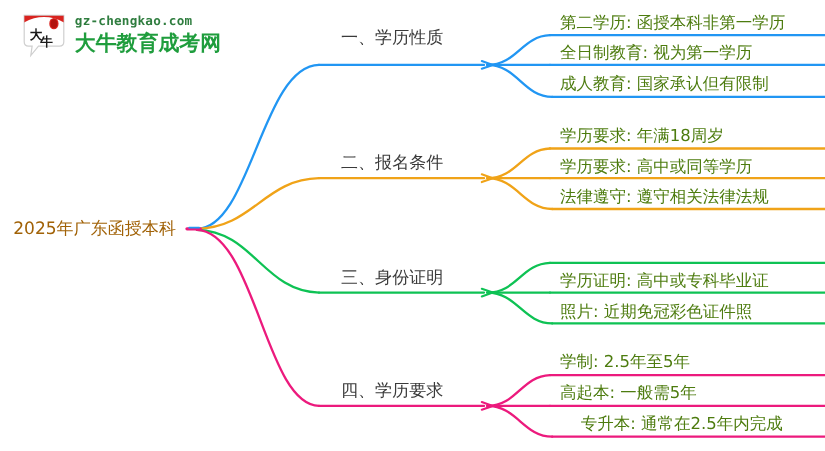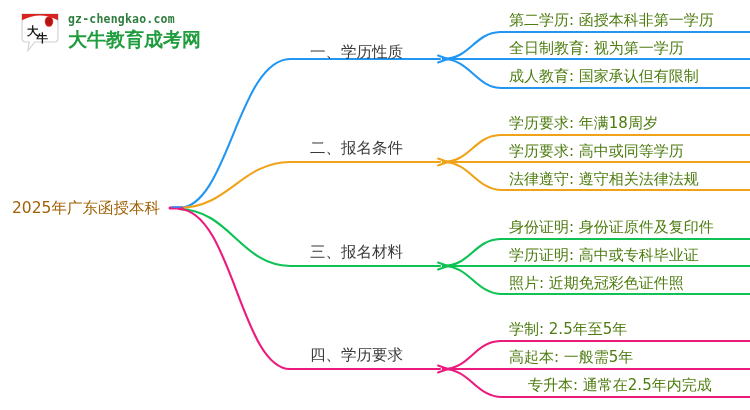--- a/index.html
+++ b/index.html
@@ -127,32 +127,31 @@
     </g>
 
     <g>
       <path d="M170,208 H182" stroke="#ec1a7d" stroke-width="3" stroke-linecap="round"></path>
       <path d="M172,207 H181" stroke="#2196f3" stroke-width="1.6" stroke-linecap="round"></path>
     </g>
   </svg>
 
   <div class="node-label" id="root-label">2025年广东函授本科</div>
 
-  <div class="node-label branch-label" style="left:310px; top:42px;text-align:center;">一、学历性质</div>
+  <div class="node-label branch-label" style="left:310px; top:24px;text-align:center;">一、学历性质</div>
   <div class="node-label leaf-label" style="left:509px; top:10px;">第二学历: 函授本科非第一学历</div>
   <div class="node-label leaf-label" style="left:509px; top:38px;">全日制教育: 视为第一学历</div>
   <div class="node-label leaf-label" style="left:509px; top:66px;">成人教育: 国家承认但有限制</div>
 
   <div class="node-label branch-label" style="left:310px; top:138px;">二、报名条件</div>
   <div class="node-label leaf-label" style="left:509px; top:113px;">学历要求: 年满18周岁</div>
   <div class="node-label leaf-label" style="left:509px; top:169px;">法律遵守: 遵守相关法律法规</div>
   <div class="node-label leaf-label" style="left:509px; top:141px;">学历要求: 高中或同等学历</div>
 
-  <div class="node-label branch-label" style="left:310px; top:242px;">三、报名材料</div>
-  <div class="node-label leaf-label" style="left:509px; top:217px;">身份证明: 身份证原件及复印件</div>
+  <div class="node-label branch-label" style="left:310px; top:242px;">三、身份证明</div>
   <div class="node-label leaf-label" style="left:509px; top:245px;">学历证明: 高中或专科毕业证</div>
   <div class="node-label leaf-label" style="left:509px; top:273px;">照片: 近期免冠彩色证件照</div>
 
   <div class="node-label branch-label" style="left:310px; top:345px;">四、学历要求</div>
   <div class="node-label leaf-label" style="left:509px; top:319px;">学制: 2.5年至5年</div>
   <div class="node-label leaf-label" style="left:509px; top:347px;">高起本: 一般需5年</div>
   <div class="node-label leaf-label" style="left:528px; top:375px;">专升本: 通常在2.5年内完成</div>
 
 </div>
 

